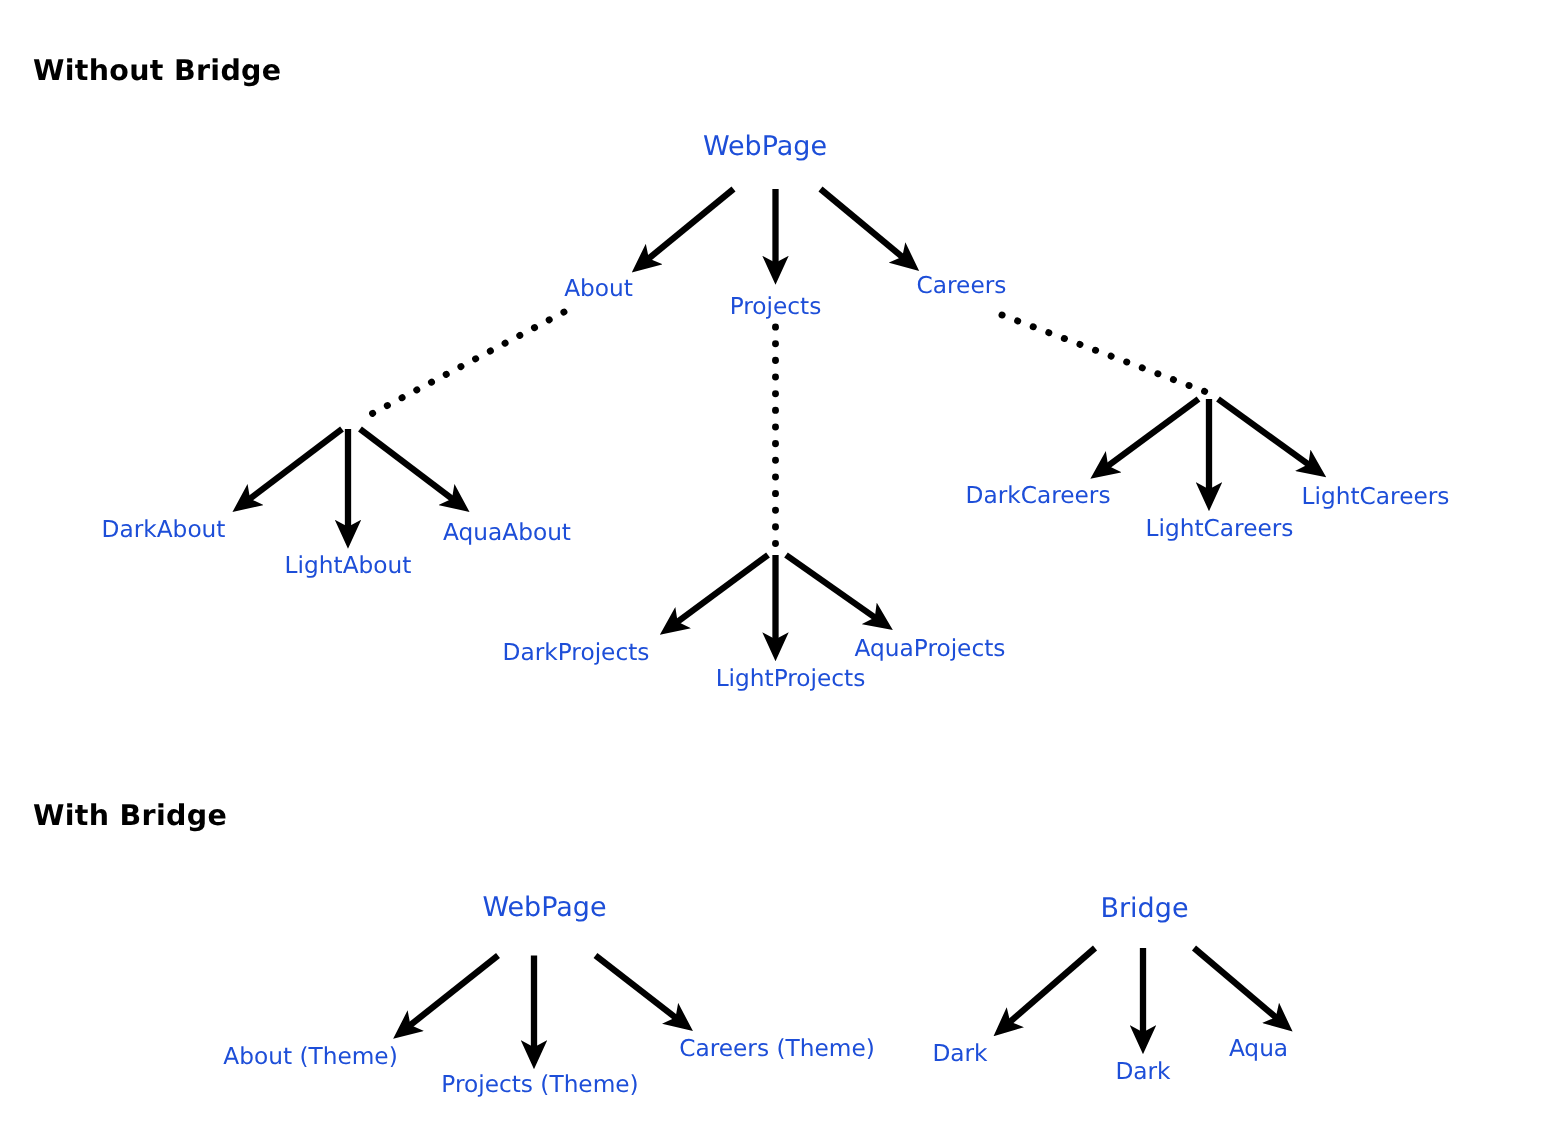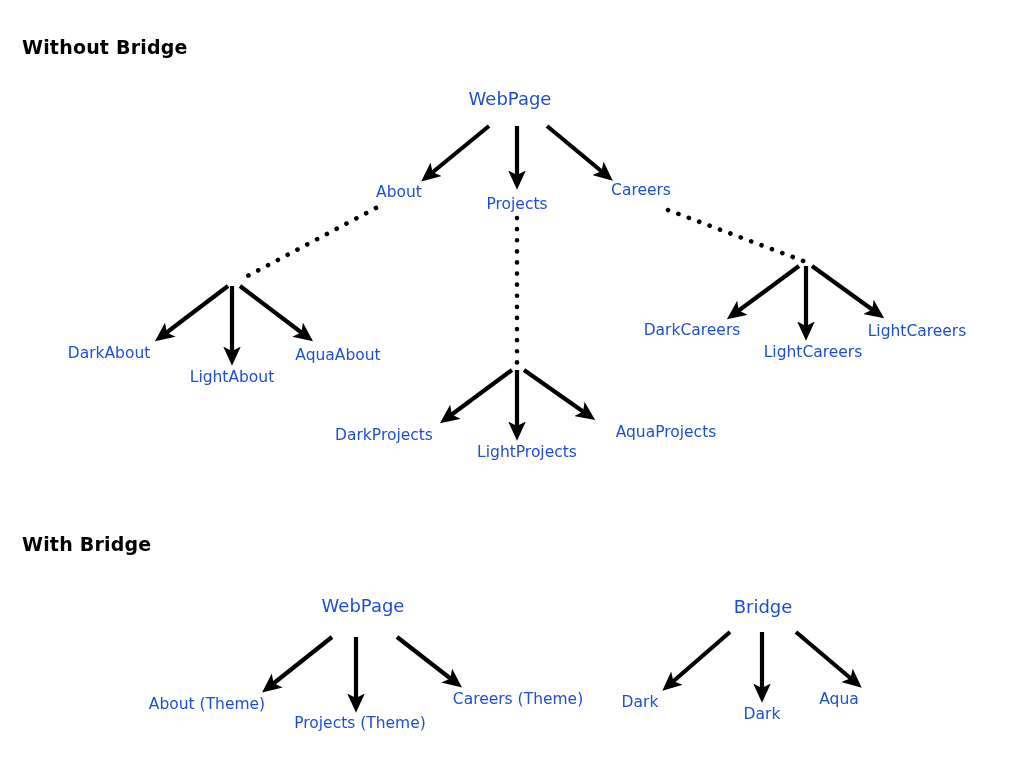--- a/index.html
+++ b/index.html
@@ -105,21 +105,21 @@
       <div class="section-title" style="left: 22px; top: 36px;">Without Bridge</div>
       <div class="node-label big" style="left: 510px; top: 98px;">WebPage</div>
       <div class="node-label" style="left: 399px; top: 192px;">About</div>
       <div class="node-label" style="left: 517px; top: 204px;">Projects</div>
       <div class="node-label" style="left: 641px; top: 190px;">Careers</div>
       <div class="node-label" style="left: 109px; top: 353px;">DarkAbout</div>
       <div class="node-label" style="left: 232px; top: 377px;">LightAbout</div>
       <div class="node-label" style="left: 338px; top: 355px;">AquaAbout</div>
       <div class="node-label" style="left: 384px; top: 435px;">DarkProjects</div>
       <div class="node-label" style="left: 527px; top: 452px;">LightProjects</div>
-      <div class="node-label" style="left: 666px; top: 432px; text-align: center;">AquaProjects</div>
+      <div class="node-label" style="left: 620px; top: 432px; text-align: center;">AquaProjects</div>
       <div class="node-label" style="left: 692px; top: 330px;">DarkCareers</div>
       <div class="node-label" style="left: 813px; top: 352px; text-align: center;">LightCareers</div>
       <div class="node-label" style="left: 917px; top: 331px;">LightCareers</div>
       <div class="section-title" style="left: 22px; top: 533px;">With Bridge</div>
       <div class="node-label big" style="left: 363px; top: 605px;">WebPage</div>
       <div class="node-label" style="left: 207px; top: 704px;">About (Theme)</div>
       <div class="node-label" style="left: 360px; top: 723px;">Projects (Theme)</div>
       <div class="node-label" style="left: 518px; top: 699px;">Careers (Theme)</div>
       <div class="node-label big" style="left: 763px; top: 606px;">Bridge</div>
       <div class="node-label" style="left: 640px; top: 702px;">Dark</div>

